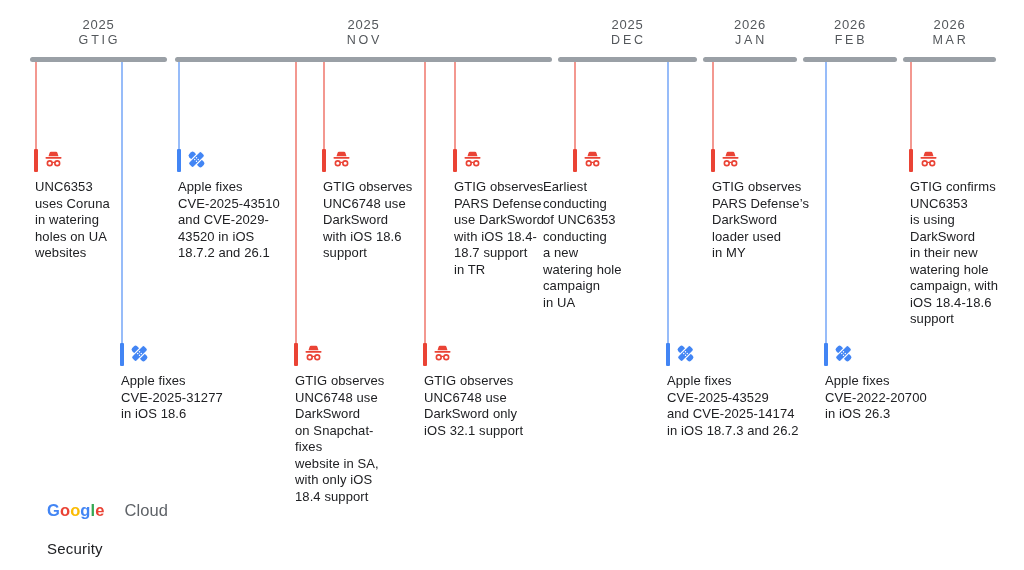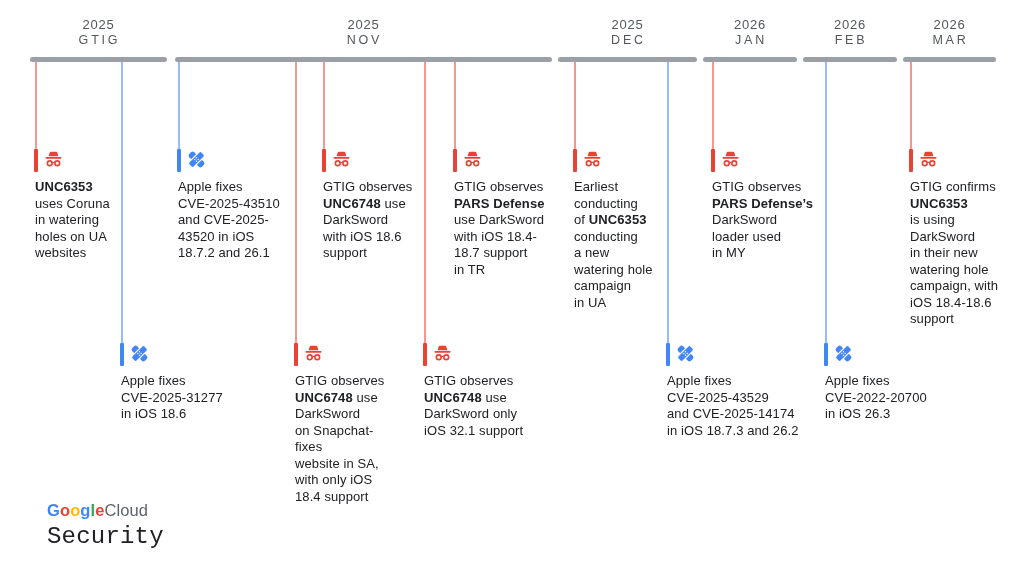--- a/index.html
+++ b/index.html
@@ -9,25 +9,25 @@
   }
   .segment-bar{position:absolute;top:57px;height:4.5px;background:#9AA0A6;border-radius:2.5px;}
   .date-label{position:absolute;top:17px;width:140px;text-align:center;color:#53575B;}
   .date-year{font-size:13px;letter-spacing:0.8px;line-height:15px;}
   .date-month{font-size:12.5px;letter-spacing:2.8px;line-height:15px;margin-top:1px;padding-left:2px;}
   .vline{position:absolute;width:1.5px;top:62px;}
   .marker{position:absolute;width:4px;height:23px;border-radius:1px;}
   .eicon{position:absolute;width:23px;height:23px;}
   .etext{position:absolute;font-size:13px;line-height:16.5px;color:#202124;letter-spacing:0.1px;}
   .etext div{white-space:nowrap;}
-  .etext b{font-weight:700;margin-top:26px;}
+  .etext b{font-weight:400;margin-top:26px;}
   .footer{position:absolute;left:47px;top:501px;}
   .gc-line{font-size:16.5px;font-weight:700;letter-spacing:0.1px;line-height:19px;}
-  .gc-cloud{font-weight:400;margin-left:0;}
-  .security{font-size:24px;font-weight:500;margin-top:3px;letter-spacing:0.2px;line-height:27px;font-family:Liberation Mono, monospace;}
+  .gc-cloud{font-weight:400;margin-left:20px;}
+  .security{font-size:15px;font-weight:500;margin-top:15px;letter-spacing:0.2px;line-height:27px;}
 </style>
 </head>
 <body>
 
 <div id="canvas">
   <div class="footer">
     <div class="gc-line">
       <span id="google-letters"><span style="color: rgb(66, 133, 244);">G</span><span style="color: rgb(234, 67, 53);">o</span><span style="color: rgb(251, 188, 4);">o</span><span style="color: rgb(66, 133, 244);">g</span><span style="color: rgb(52, 168, 83);">l</span><span style="color: rgb(234, 67, 53);">e</span></span><span class="gc-cloud" style="color: rgb(95, 99, 104);">Cloud</span>
     </div>
     <div class="security" style="color: rgb(32, 33, 36);">Security</div>
@@ -103,21 +103,21 @@
       <rect x="8.4" y="2.6" width="7.2" height="18.8" rx="2.3" fill="#4285F4" stroke="#ffffff" stroke-width="1.2"></rect>
       <circle cx="10.7" cy="10.7" r="0.75" fill="#fff"></circle>
           <circle cx="13.3" cy="10.7" r="0.75" fill="#fff"></circle>
       <circle cx="10.7" cy="13.3" r="0.75" fill="#fff"></circle>
           <circle cx="13.3" cy="13.3" r="0.75" fill="#fff"></circle>
     </g>
   </svg></div>
     <div class="etext" style="left: 178px; top: 179px;">
       <div><span>Apple fixes</span></div>
       <div><span>CVE-2025-43510</span></div>
-      <div><span>and CVE-2025-</span></div>
+      <div><span>and CVE-2029-</span></div>
       <div><span>43520 in iOS</span></div>
       <div><span>18.7.2 and 26.1</span></div>
     </div>
     <div class="vline" style="left: 323.25px; height: 89px; background: rgb(234, 67, 53); opacity: 0.55;"></div>
     <div class="marker" style="left: 322px; top: 149px; background: rgb(234, 67, 53);"></div>
     <div class="eicon" style="left: 330px; top: 148px;"><svg width="23" height="23" viewBox="0 0 24 24">
     <path fill="#EA4335" d="M16.06 5.05C15.86 4.42 15.27 4 14.61 4H9.39c-.66 0-1.25.42-1.45 1.05L6.8 8.6h10.4l-1.14-3.55z"></path>
     <rect x="3.6" y="9.4" width="16.8" height="1.8" rx="0.9" fill="#EA4335"></rect>
     <circle cx="8.1" cy="15.9" r="2.5" fill="none" stroke="#EA4335" stroke-width="1.7"></circle>
     <circle cx="15.9" cy="15.9" r="2.5" fill="none" stroke="#EA4335" stroke-width="1.7"></circle>
@@ -183,21 +183,21 @@
     </div>
     <div class="vline" style="left: 574.25px; height: 89px; background: rgb(234, 67, 53); opacity: 0.55;"></div>
     <div class="marker" style="left: 573px; top: 149px; background: rgb(234, 67, 53);"></div>
     <div class="eicon" style="left: 581px; top: 148px;"><svg width="23" height="23" viewBox="0 0 24 24">
     <path fill="#EA4335" d="M16.06 5.05C15.86 4.42 15.27 4 14.61 4H9.39c-.66 0-1.25.42-1.45 1.05L6.8 8.6h10.4l-1.14-3.55z"></path>
     <rect x="3.6" y="9.4" width="16.8" height="1.8" rx="0.9" fill="#EA4335"></rect>
     <circle cx="8.1" cy="15.9" r="2.5" fill="none" stroke="#EA4335" stroke-width="1.7"></circle>
     <circle cx="15.9" cy="15.9" r="2.5" fill="none" stroke="#EA4335" stroke-width="1.7"></circle>
     <path d="M10.7 15.35c.8-.55 1.8-.55 2.6 0" fill="none" stroke="#EA4335" stroke-width="1.3"></path>
   </svg></div>
-    <div class="etext" style="left: 574px; top: 179px;">
+    <div class="etext" style="left: 543px; top: 179px;">
       <div><span>Earliest</span></div>
       <div><span>conducting</span></div>
       <div><span>of </span><b>UNC6353</b></div>
       <div><span>conducting</span></div>
       <div><span>a new</span></div>
       <div><span>watering hole</span></div>
       <div><span>campaign</span></div>
       <div><span>in UA</span></div>
     </div>
     <div class="vline" style="left: 712.25px; height: 89px; background: rgb(234, 67, 53); opacity: 0.55;"></div>

